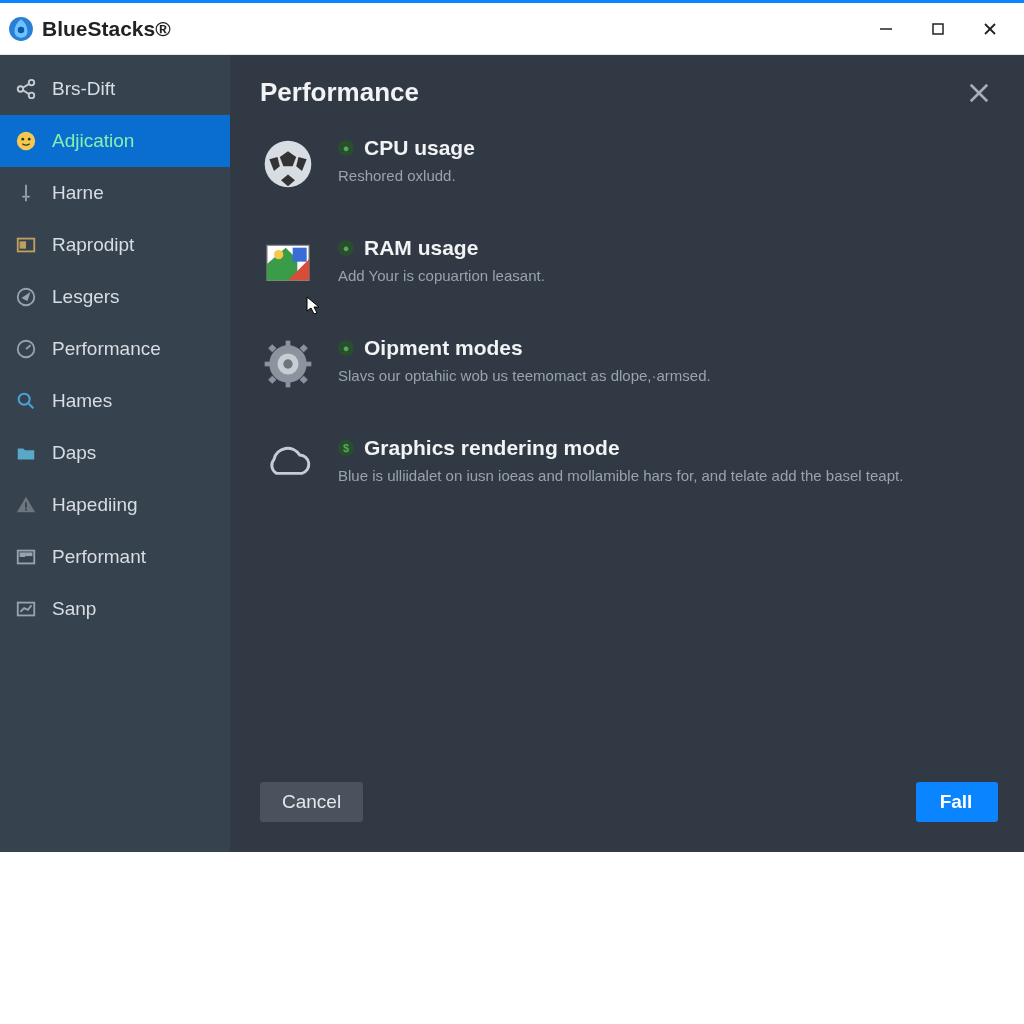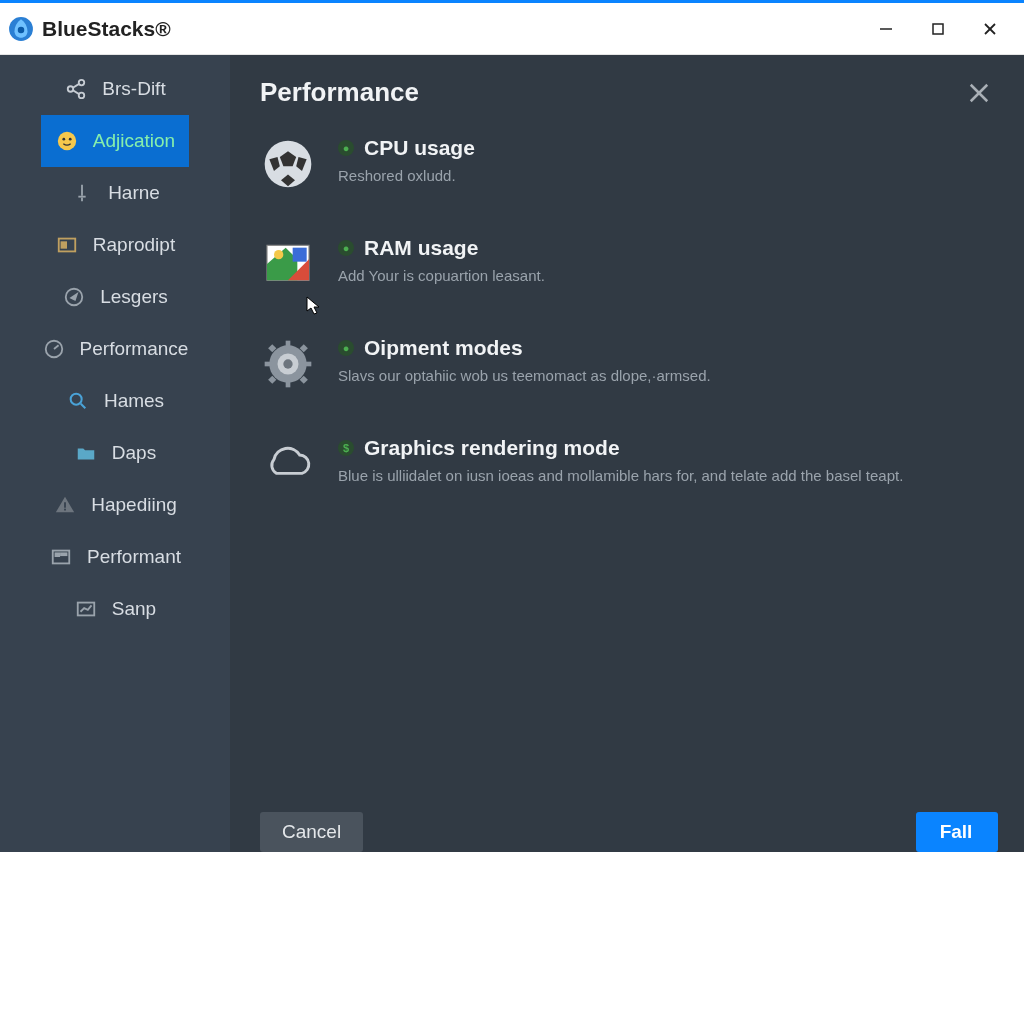--- a/index.html
+++ b/index.html
@@ -5,39 +5,39 @@
   * { box-sizing: border-box; margin: 0; padding: 0; }
   html, body { width: 1024px; height: 1024px; overflow: hidden; font-family: -apple-system, "Segoe UI", Arial, sans-serif; }
   .window { width: 1024px; height: 852px; display: flex; flex-direction: column; border-top: 3px solid #0a84ff; background: #fff; }
   .titlebar { height: 52px; background: #fff; display: flex; align-items: center; padding: 0 8px 0 8px; border-bottom: 1px solid #e5e5e5; }
   .titlebar .logo { width: 26px; height: 26px; margin-right: 8px; display: flex; align-items: center; justify-content: center; }
   .titlebar .appname { font-size: 21px; font-weight: 600; color: #222; }
   .titlebar .spacer { flex: 1; }
   .winbtn { width: 52px; height: 40px; display: flex; align-items: center; justify-content: center; color: #222; }
   .winbtn svg { width: 16px; height: 16px; }
   .body { flex: 1; display: flex; min-height: 0; }
-  .sidebar { width: 230px; background: #37424f; display: flex; flex-direction: column; padding-top: 8px; align-items: center; }
+  .sidebar { width: 230px; background: #37424f; display: flex; flex-direction: column; padding-top: 8px; }
   .sidebar-item { display: flex; align-items: center; height: 52px; padding: 0 14px; color: #d8dde3; font-size: 19px; cursor: pointer; gap: 14px; }
   .sidebar-item.active { background: #0a6ed1; color: #86efac; }
   .sidebar-item .ic { width: 24px; height: 24px; display: flex; align-items: center; justify-content: center; flex-shrink: 0; }
   .sidebar-item .ic svg { width: 22px; height: 22px; }
   .main { flex: 1; background: #313a44; display: flex; flex-direction: column; color: #e8eaed; min-width: 0; }
   .main-header { display: flex; align-items: center; padding: 22px 30px 10px 30px; }
   .main-header h1 { font-size: 26px; font-weight: 700; color: #f1f3f5; }
   .main-header .spacer { flex: 1; }
   .close-x { width: 30px; height: 30px; display: flex; align-items: center; justify-content: center; color: #aab0b7; cursor: pointer; }
   .settings-list { flex: 1; padding: 18px 30px 0 30px; overflow: auto; }
   .setting-row { display: flex; align-items: flex-start; gap: 22px; margin-bottom: 44px; }
   .setting-row .big-icon { width: 56px; height: 56px; display: flex; align-items: center; justify-content: center; flex-shrink: 0; }
   .setting-row .text { flex: 1; min-width: 0; }
   .setting-row .title-line { display: flex; align-items: center; gap: 10px; }
   .setting-row .dot { width: 16px; height: 16px; border-radius: 50%; background: #2a4c2f; display: flex; align-items: center; justify-content: center; color: #4caf50; font-size: 11px; font-weight: 700; flex-shrink: 0; }
   .setting-row h2 { font-size: 21px; font-weight: 700; color: #f1f3f5; text-align: right; }
   .setting-row p { font-size: 15px; color: #9aa3ac; margin-top: 6px; line-height: 1.35; }
-  .footer { height: 70px; background: #313a44; display: flex; align-items: flex-end; padding: 0 26px 0 30px; gap: 12px; }
+  .footer { height: 70px; background: #313a44; display: flex; align-items: flex-start; padding: 0 26px 0 30px; gap: 12px; }
   .footer .spacer { flex: 1; }
   .btn { height: 40px; padding: 0 22px; border-radius: 3px; font-size: 19px; display: flex; align-items: center; justify-content: center; cursor: pointer; border: none; }
   .btn-secondary { background: #4a535d; color: #e4e7ea; }
   .btn-primary { background: #0a84ff; color: #fff; min-width: 82px; font-weight: 600; padding-left: 20px; }
   .cursor { position: absolute; left: 306px; top: 296px; pointer-events: none; }
 </style>
 </head>
 <body>
 
 <div class="window">

